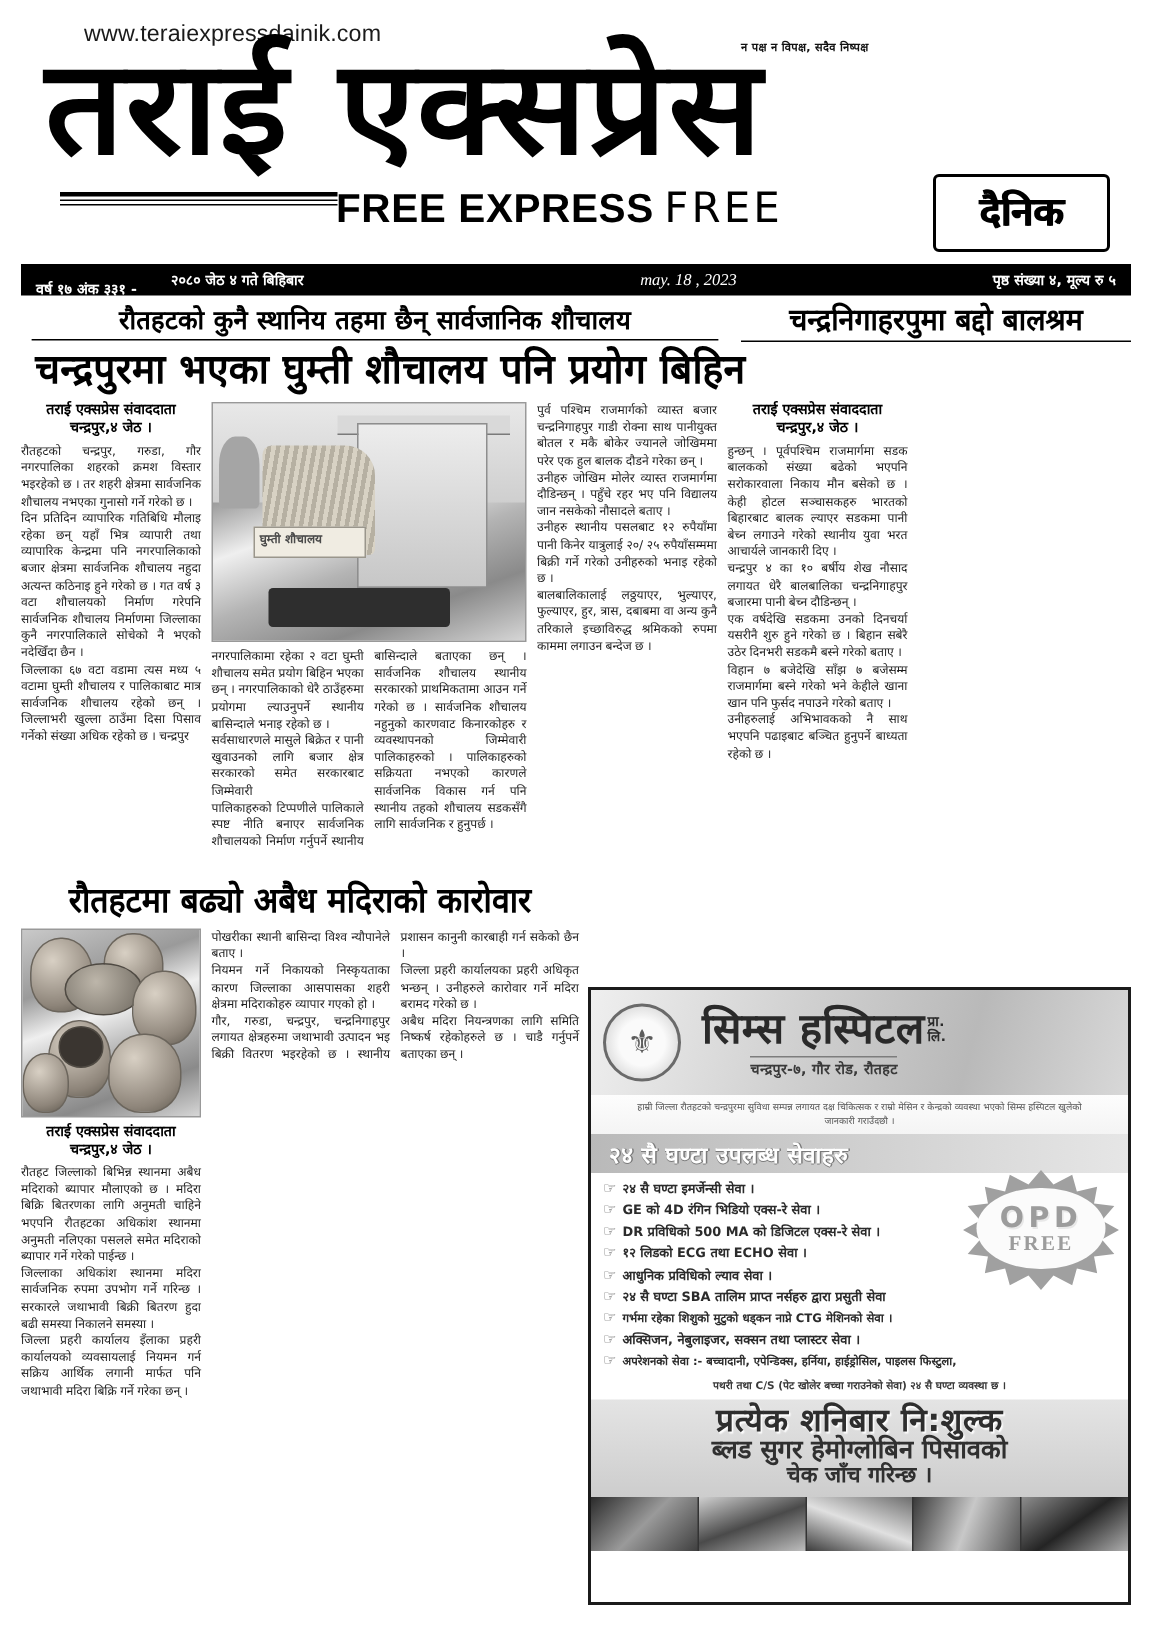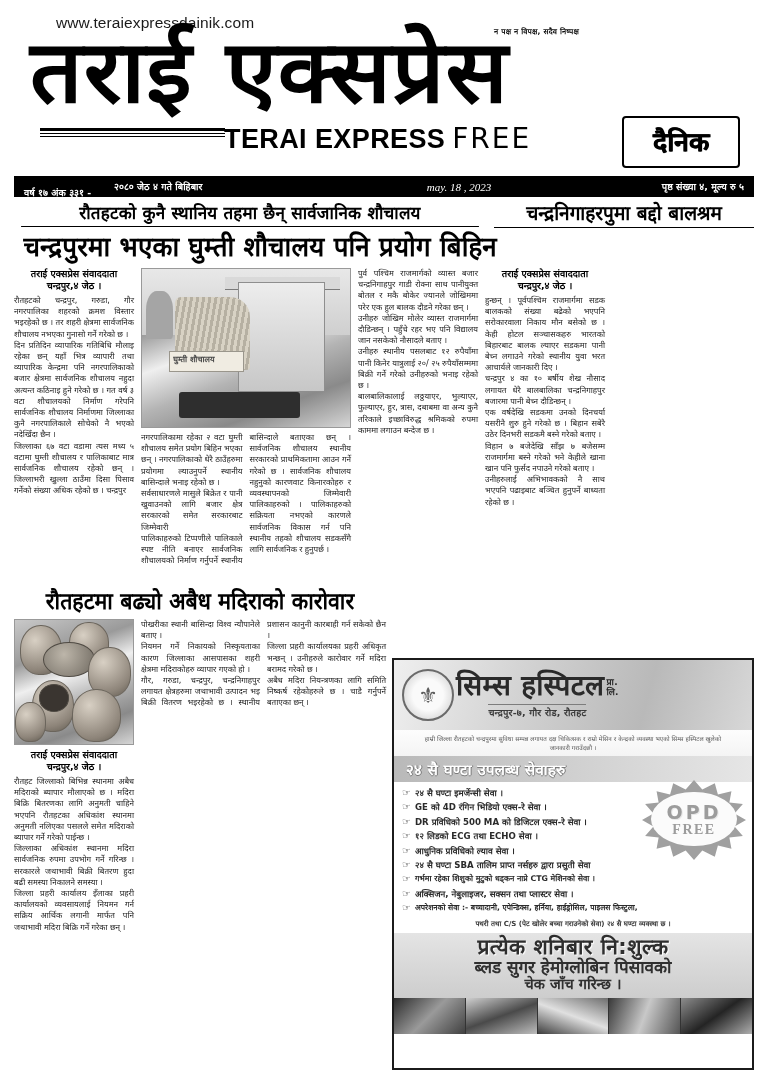--- a/index.html
+++ b/index.html
@@ -166,21 +166,21 @@
     background: linear-gradient(105deg,#efefef 0%,#cfcfcf 40%,#b9b9b9 70%,#d8d8d8 100%);
     display: flex; align-items: center; padding-left: 8px;
   }
   .ad-seal {
     width: 52px; height: 52px; border-radius: 50%;
     border: 2px solid #6a6a6a; flex: 0 0 52px;
     background: radial-gradient(circle,#fafafa 45%,#c5c5c5 100%);
     display: flex; align-items: center; justify-content: center;
     font-size: 22px; color: #5c5c5c;
   }
-  .ad-brandwrap { margin-left: 2px; }
+  .ad-brandwrap { margin-left: 14px; }
   .ad-brand {
     font-size: 28px; font-weight: bold; color: #2a2a2a;
     line-height: 30px; letter-spacing: .3px; white-space: nowrap;
   }
   .ad-brand .pvt {
     font-size: 9px; line-height: 10px; display: inline-block;
     vertical-align: middle; margin-left: 2px; text-align: left;
   }
   .ad-addr {
     font-size: 9.5px; font-weight: bold; color: #3a3a3a;
@@ -295,21 +295,21 @@
   <div class="masthead">
     <div class="site-url">www.teraiexpressdainik.com</div>
     <div class="tagline">न पक्ष न विपक्ष, सदैव निष्पक्ष</div>
     <div class="mast-title">तराई एक्सप्रेस</div>
     <div class="mast-rule-wrap">
       <div class="mast-rule"></div>
       <div class="mast-rule thin"></div>
       <div class="mast-rule thin"></div>
     </div>
     <div class="mast-sub">
-      <span>TERAI EXPRESS</span><span class="daily">FREE</span>
+      <span>FREE EXPRESS</span><span class="daily">FREE</span>
     </div>
     <div class="stamp">
       <div class="stamp-in">दैनिक</div>
     </div>
   </div>
 
   <div class="datebar">
     <div class="d1">वर्ष १७  अंक ३३१ -</div>
     <div class="d2">२०८० जेठ ४ गते बिहिबार</div>
     <div class="d3">may. 18 , 2023</div>

